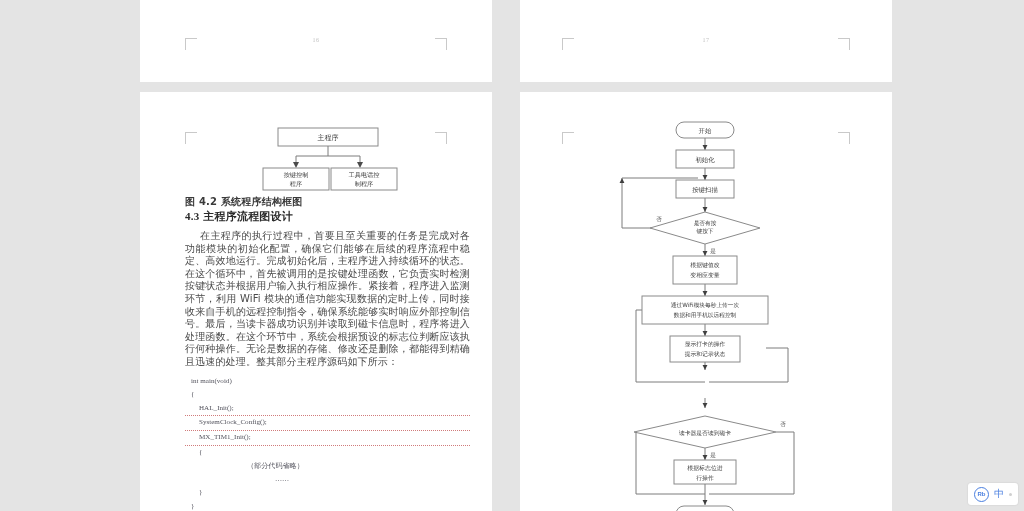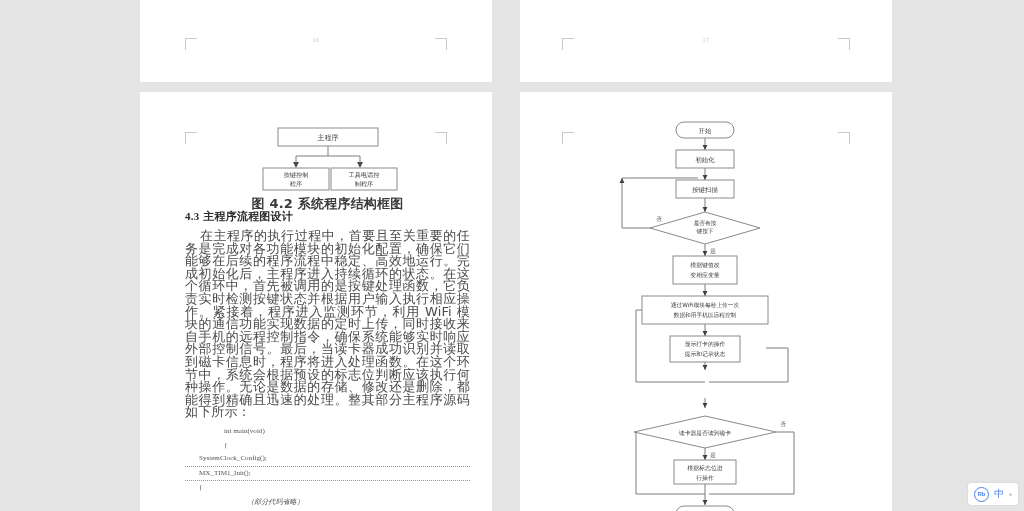--- a/index.html
+++ b/index.html
@@ -66,49 +66,49 @@
   .h2 {
     font-family: "Liberation Sans", sans-serif;
     font-weight: bold;
     font-size: 11px;
     color: #2b2b2b;
     margin: 0 0 6px 0;
     letter-spacing: .2px;
   }
   .h2 .num { font-family: "Liberation Serif", serif; font-weight: bold; margin-right: 4px;}
   .para {
-    font-size: 13px;
+    font-size: 10px;
     line-height: 12.6px;
     color: #4a4a4a;
     text-align: justify;
     text-indent: 15px;
     margin: 0;
     letter-spacing: .15px;
   }
   .code {
     font-size: 7.1px;
     line-height: 13.6px;
     color: #53535d;
     margin: 6px 0 0 0;
   }
   .code .ln { display: block; white-space: pre; }
   .code .ul { border-bottom: 1px dotted #d07b7b; }
   .code .ind1 { padding-left: 14px; }
-  .code .ind3 { padding-left: 62px; font-style: italic; }
+  .code .ind3 { padding-left: 62px; }
   .code .ind4 { padding-left: 90px; }
-  .code .head { padding-left: 6px; margin-left: 33px; }
+  .code .head { padding-left: 6px; }
 
   
   .fig42 { position: relative; height: 78px; margin: 0 0 4px 0; }
   .fig42 svg { display:block; margin: 0 auto; }
   .figcap {
-    text-align: center;
+    text-align: left;
     font-family: "Liberation Sans", sans-serif;
     font-weight: bold;
-    font-size: 13px;
+    font-size: 10px;
     color: #3a3a3a;
     margin-top: 2px;
     letter-spacing: .2px;
   }
 
   
   .fig-flow { position: relative; margin: 0 auto; }
   .fig-flow svg { display: block; margin: 0 auto; }
 
   
@@ -211,20 +211,21 @@
 
         <h2 class="h2">
           <span class="num">4.3</span><span class="cjk">主程序流程图设计</span>
         </h2>
 
         <p class="para cjk">在主程序的执行过程中，首要且至关重要的任务是完成对各功能模块的初始化配置，确保它们能够在后续的程序流程中稳定、高效地运行。完成初始化后，主程序进入持续循环的状态。在这个循环中，首先被调用的是按键处理函数，它负责实时检测按键状态并根据用户输入执行相应操作。紧接着，程序进入监测环节，利用 WiFi 模块的通信功能实现数据的定时上传，同时接收来自手机的远程控制指令，确保系统能够实时响应外部控制信号。最后，当读卡器成功识别并读取到磁卡信息时，程序将进入处理函数。在这个环节中，系统会根据预设的标志位判断应该执行何种操作。无论是数据的存储、修改还是删除，都能得到精确且迅速的处理。整其部分主程序源码如下所示：</p>
 
         <div class="code">
           <span class="ln head">int main(void)</span>
           <span class="ln head">{</span>
+          <span class="ln ind1 ul">HAL_Init();</span>
           <span class="ln ind1 ul">SystemClock_Config();</span>
           <span class="ln ind1 ul">MX_TIM1_Init();</span>
           <span class="ln ind1">{</span>
           <span class="ln ind3 cjk">（部分代码省略）</span>
           <span class="ln ind4">……</span>
           <span class="ln ind1">}</span>
           <span class="ln head">}</span>
         </div>
 
       </div>

